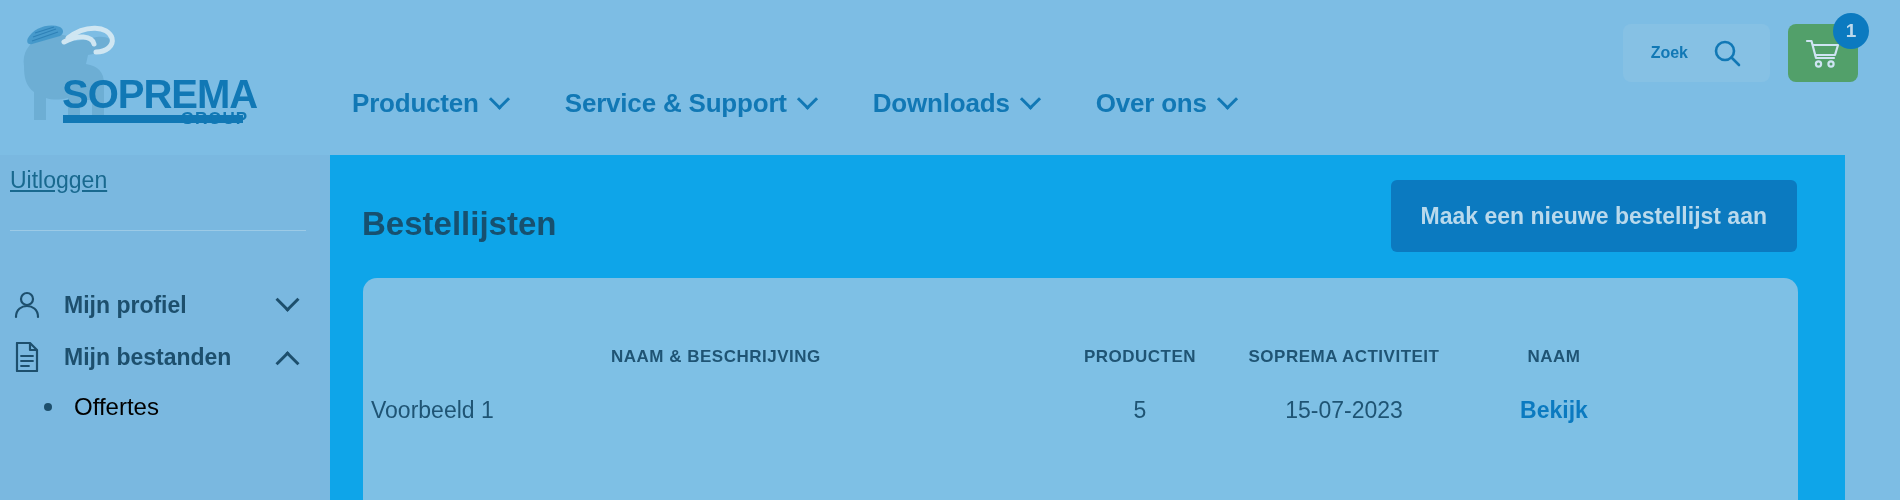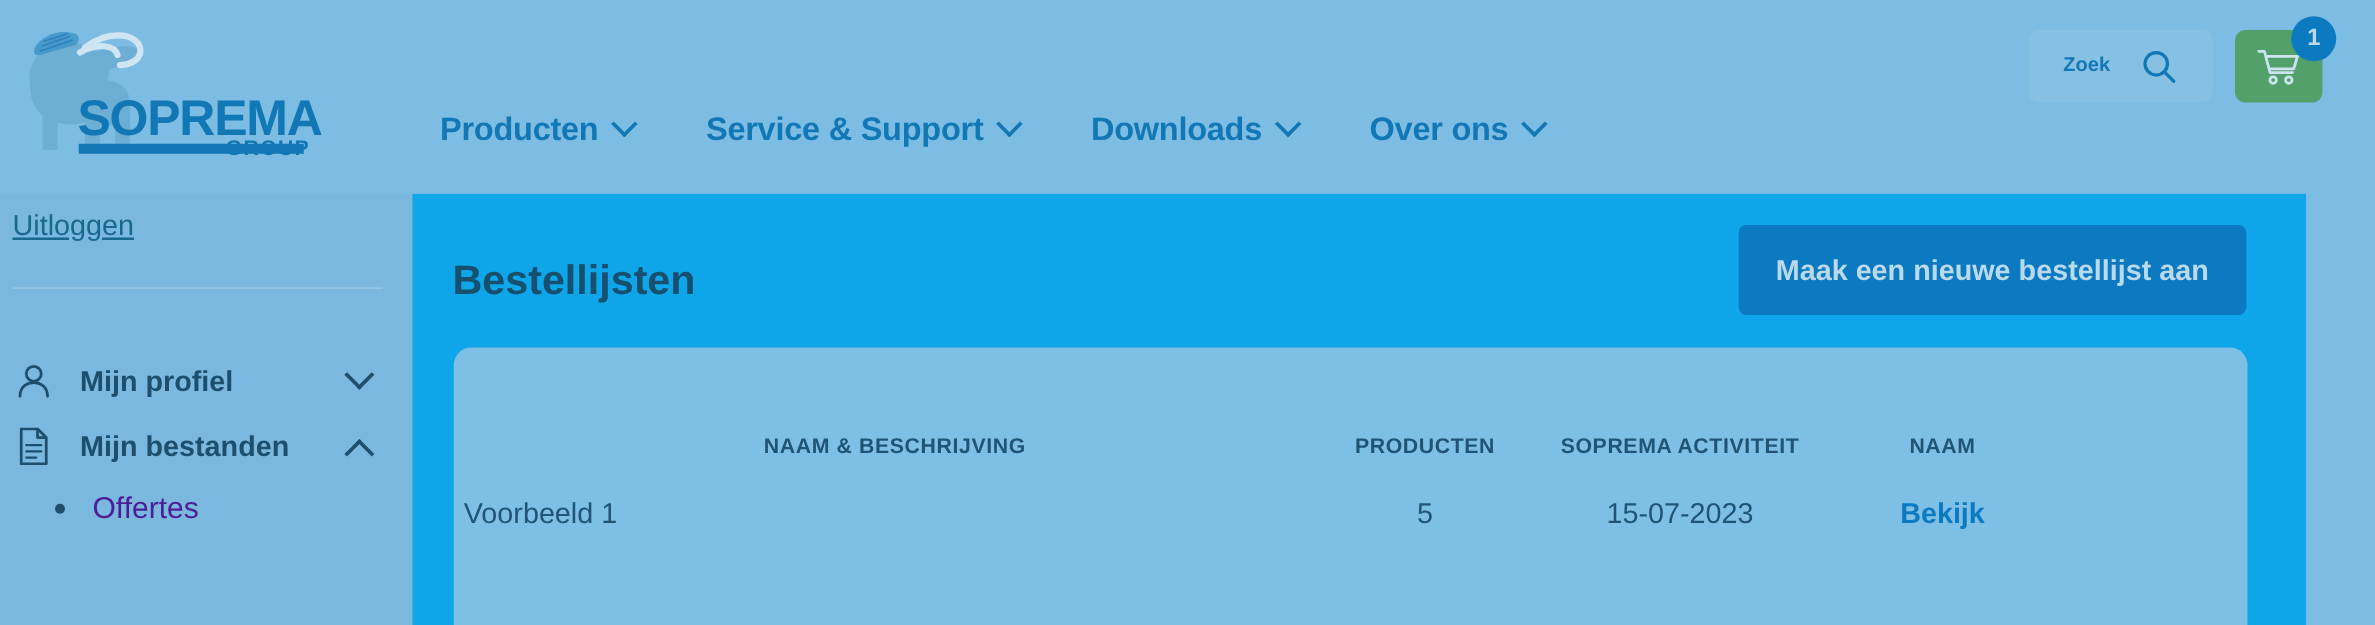--- a/index.html
+++ b/index.html
@@ -198,21 +198,21 @@
     margin-right: 24px;
   }
   .menu-chev.down { transform: rotate(45deg) translate(-4px,-4px); }
   .menu-chev.up   { transform: rotate(-135deg) translate(-4px,-4px); }
 
   .submenu { margin-top: 10px; padding-left: 34px; }
   .submenu-item {
     display: flex;
     align-items: center;
     gap: 22px;
-    color: #4c1d95;
+    color: #000000;
     font-size: 24px;
     cursor: pointer;
   }
   .bullet {
     width: 8px; height: 8px;
     border-radius: 50%;
     background: #1d4f6d;
     flex: none;
   }
 

